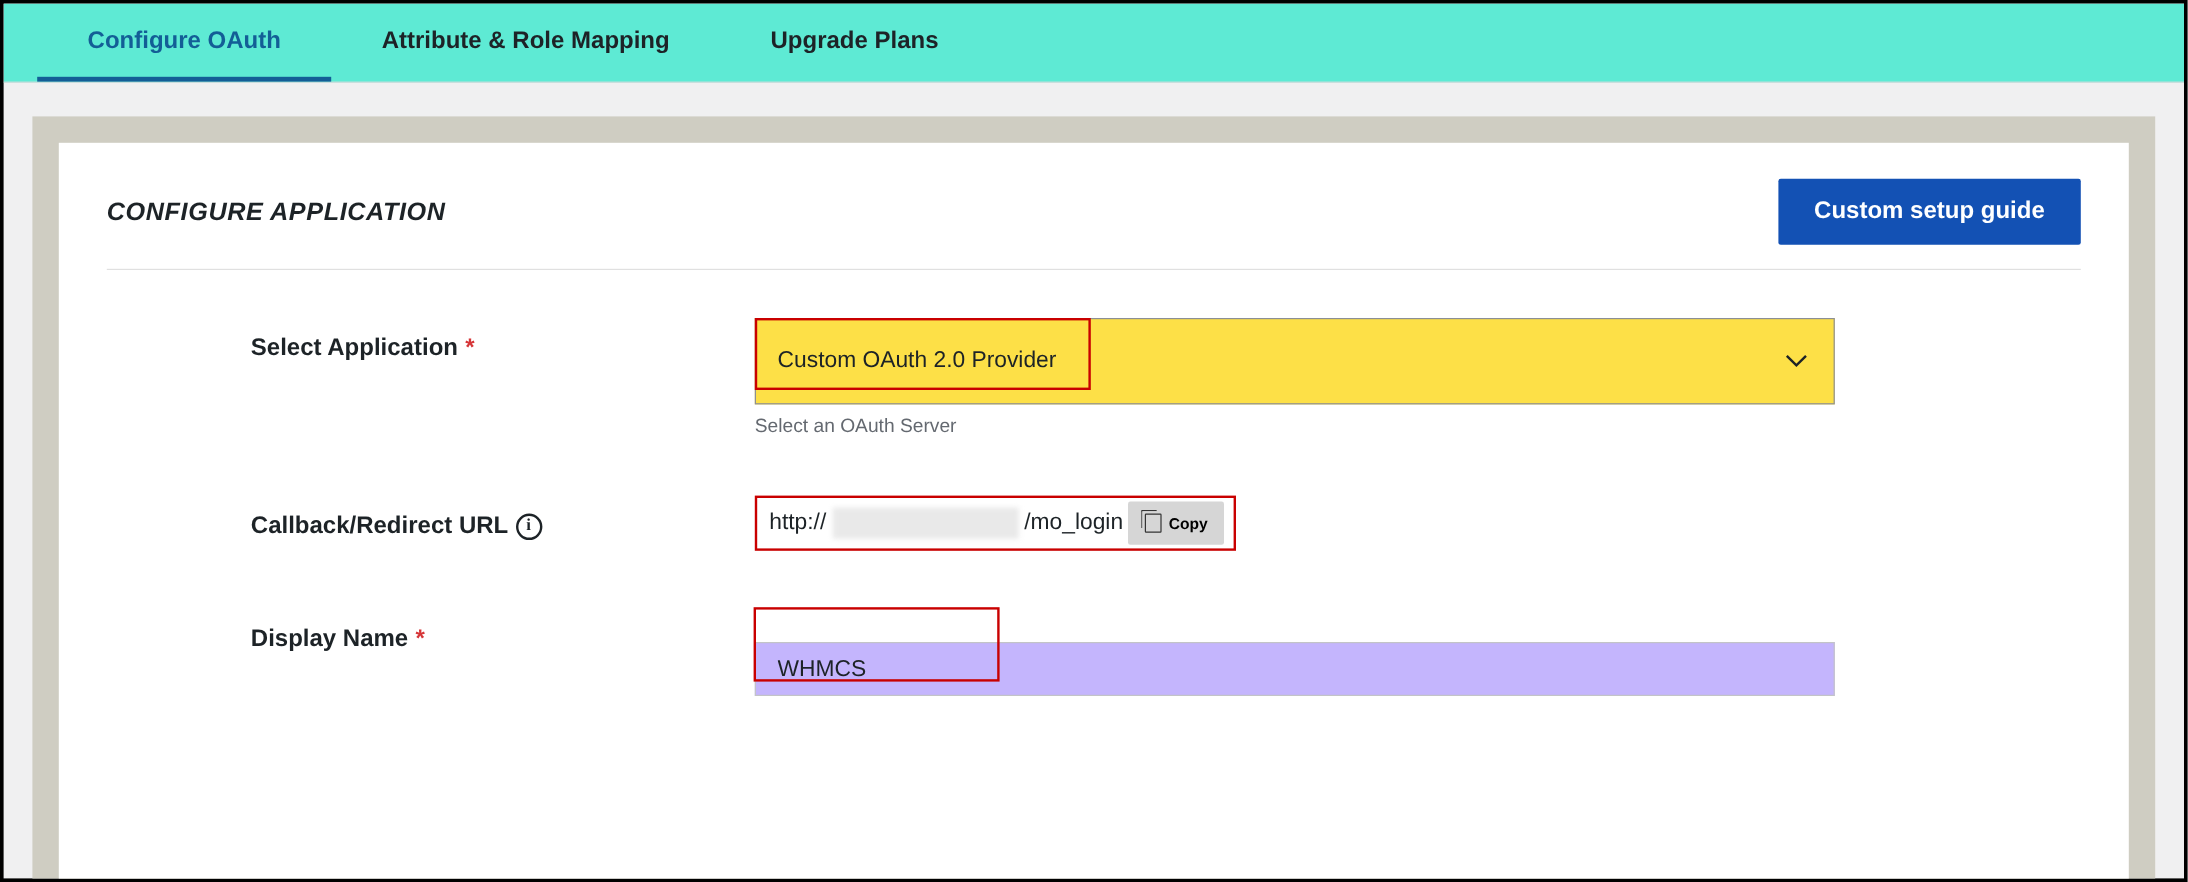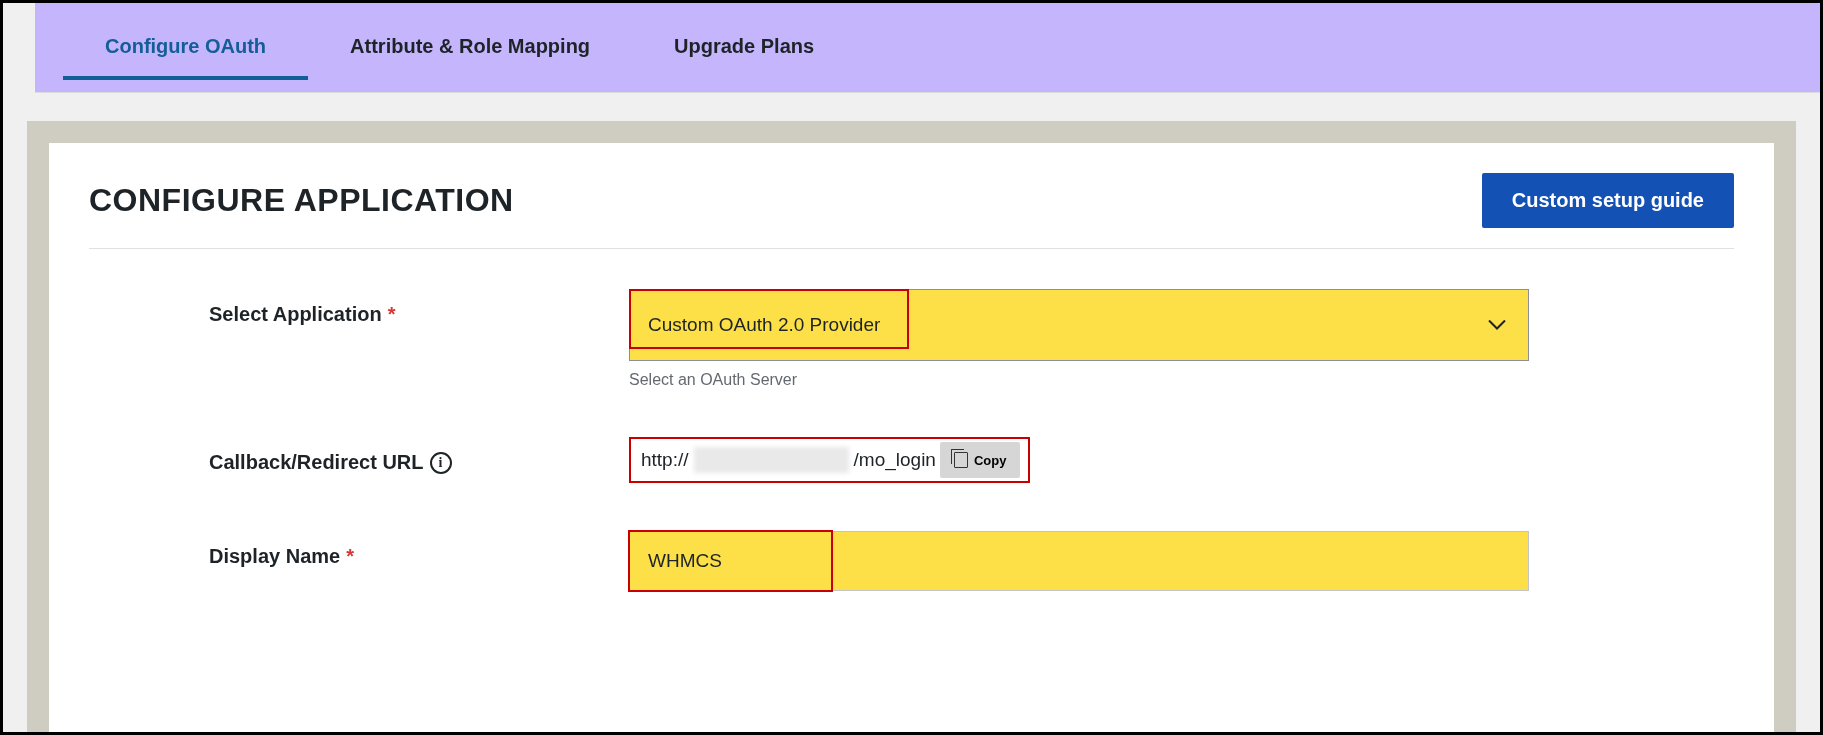--- a/index.html
+++ b/index.html
@@ -8,24 +8,23 @@
     background: #f0f0f1;
     color: #1d2327;
     width: 1823px;
     height: 735px;
     border: 3px solid #000;
     overflow: hidden;
   }
   .tabbar {
     display: flex;
     gap: 0;
-    background: #c4b5fd;
-    padding: 12px 28px;
+    background: #5eead4;
+    padding: 0 28px;
     border-bottom: 1px solid #dcdcde;
-    margin-left: 32px;
   }
   .tab {
     padding: 20px 42px 18px 42px;
     font-size: 20px;
     font-weight: 600;
     color: #1d2327;
     cursor: pointer;
     border-bottom: 4px solid transparent;
   }
   .tab.active {
@@ -44,23 +43,24 @@
     height: 100%;
   }
   .panel-header {
     display: flex;
     justify-content: space-between;
     align-items: center;
     padding-bottom: 20px;
     border-bottom: 1px solid #e0e0e0;
   }
   .panel-title {
-    font-size: 32px;
+    font-size: 21px;
     font-weight: 700;
     letter-spacing: 0.5px;
+    font-style: italic;
   }
   .btn-guide {
     background: #1351b4;
     color: #fff;
     border: none;
     padding: 16px 30px;
     font-size: 20px;
     font-weight: 600;
     cursor: pointer;
     border-radius: 2px;
@@ -183,26 +183,27 @@
     border-radius: 50%;
     align-items: center;
     justify-content: center;
     font-size: 14px;
     font-weight: 700;
     font-family: Georgia, serif;
   }
 
   .text-input {
     width: 900px;
-    height: 60px;
+    height: 45px;
     border: 1px solid #c3c4c7;
     padding: 0 18px;
     font-size: 19px;
     color: #1d2327;
-    background: #fde047;
+    background: #c4b5fd;
+    margin-top: 28px;
   }
   .input-highlight-wrap {
     position: relative;
     width: 900px;
   }
   .input-highlight {
     position: absolute;
     left: -1px; top: -1px;
     width: 205px;
     height: 62px;

